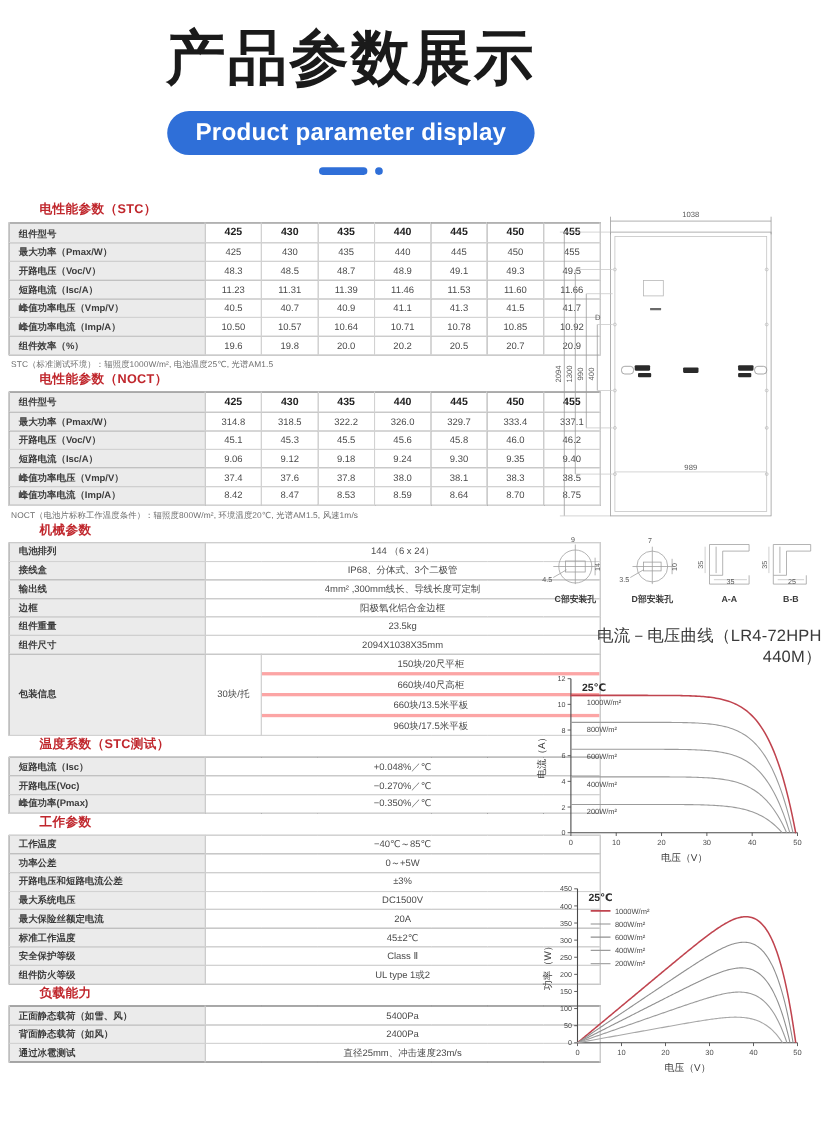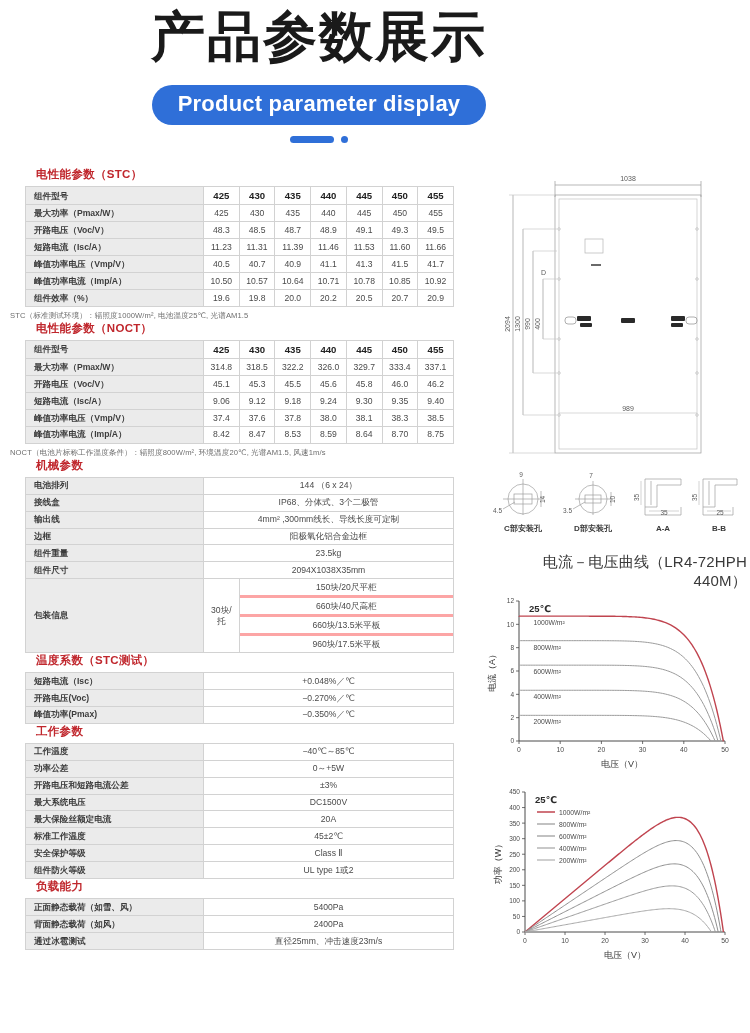--- a/index.html
+++ b/index.html
@@ -6,21 +6,21 @@
   html,body{margin:0;padding:0;}
   body{
     width:750px;height:1033px;
     background:#ffffff;
     font-family:"Liberation Sans","DejaVu Sans",sans-serif;
     color:#333;
     overflow:hidden;
     position:relative;
   }
   
-  .header{width:638px;padding-top:8px;text-align:center;}
+  .header{width:638px;padding-top:24px;text-align:center;}
   .title-cn{
     font-size:54px;font-weight:bold;letter-spacing:2px;
     color:#1a1a1a;line-height:1.08;
     font-family:"DejaVu Sans","Liberation Sans",sans-serif;
   }
   .title-pill{
     display:inline-block;margin-top:19px;
     background:#2f6fd8;color:#fff;border-radius:22px;
     padding:6px 26px 8px 26px;
     font-size:22px;font-weight:bold;letter-spacing:.2px;
@@ -34,24 +34,23 @@
   .col-left{width:478px;padding-left:8px;box-sizing:border-box;}
   .col-right{width:272px;box-sizing:border-box;padding-left:4px;}
 
   
   h2.sec{
     color:#c0272d;font-size:11.5px;font-weight:bold;
     margin:0 0 4px 2px;letter-spacing:.3px;padding-left:26px;
   }
   .sec-gap{margin-top:11px;}
   table.spec{
-    border-collapse:collapse;width:429px;
+    border-collapse:collapse;width:538px;
     font-size:8.6px;table-layout:fixed;
     background:#000000;
-    margin-left:17px;
   }
   table.spec td,table.spec th{
     border:1px solid #d2d2d2;
     padding:2.6px 4px;
     font-weight:normal;
     color:#4a4a4a;
     line-height:1.25;
   }
   table.spec td.lbl{
     background:#ebebeb;text-align:left;font-weight:bold;

